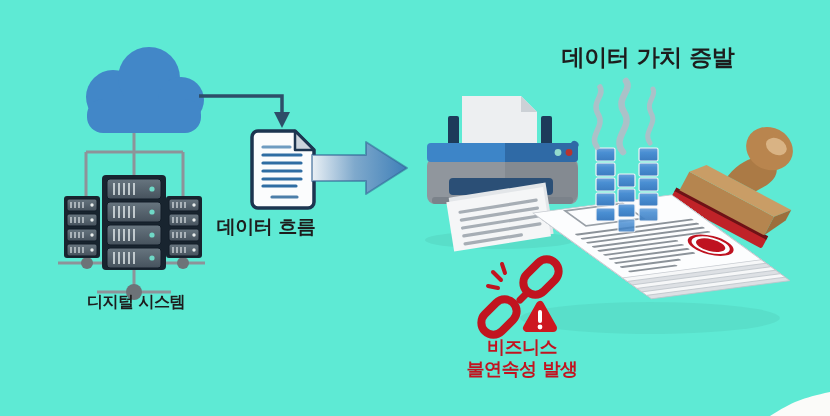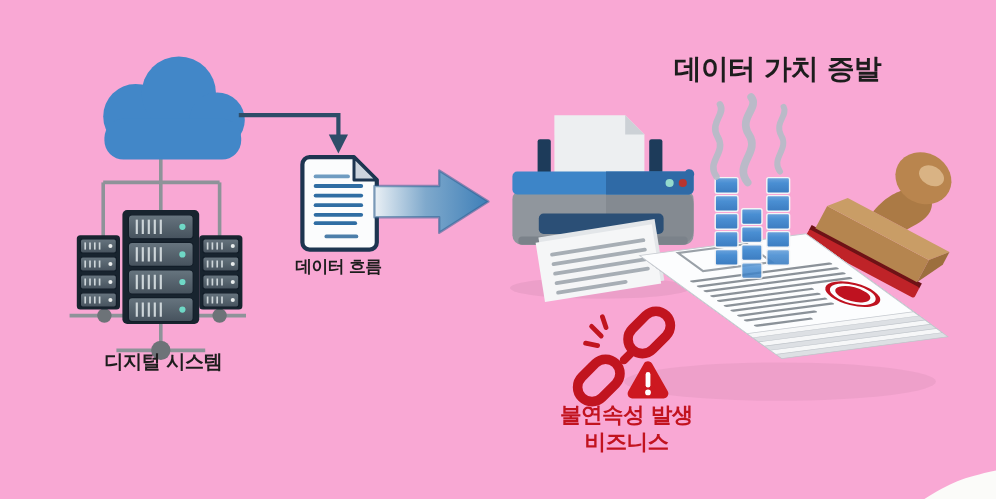--- a/index.html
+++ b/index.html
@@ -1,33 +1,33 @@
 <!DOCTYPE html>
 <html><head>
 <meta charset="utf-8">
 <style>
   html,body{margin:0;padding:0;}
   .stage{
     position:relative;
     width:830px;height:416px;
-    background:#f9a8d4;
+    background:#5eead4;
     overflow:hidden;
     font-family:"DejaVu Sans","Liberation Sans",sans-serif;
   }
   .stage svg{position:absolute;left:0;top:0;}
   .label{
     position:absolute;
     font-weight:700;
     color:#1d1d1d;
     text-align:center;
     letter-spacing:-0.5px;
     white-space:nowrap;
   }
   .lbl-evap{left:508px;top:42px;width:280px;font-size:23px;}
-  .lbl-flow{left:192px;top:214px;width:180px;font-size:14px;}
+  .lbl-flow{left:176px;top:214px;width:180px;font-size:19px;}
   .lbl-system{left:46px;top:292px;width:180px;font-size:16px;}
   .lbl-biz{
     position:absolute;left:412px;top:336px;width:220px;
     font-size:18px;font-weight:700;line-height:22px;
     color:#c2131f;text-align:center;letter-spacing:-0.5px;
   }
 </style>
 </head>
 <body>
 
@@ -251,17 +251,17 @@
     <polygon points="527,328 553,328 540,305" fill="#cd1820" stroke="#cd1820" stroke-width="8" stroke-linejoin="round"></polygon>
     <line x1="540" y1="312" x2="540" y2="321" stroke="#ffffff" stroke-width="4" stroke-linecap="round"></line>
     <circle cx="540" cy="327" r="2.4" fill="#ffffff"></circle>
   </g>
 </svg>
 
 <div class="label lbl-evap">데이터 가치 증발</div>
 <div class="label lbl-flow">데이터 흐름</div>
 <div class="label lbl-system">디지털 시스템</div>
 <div class="lbl-biz">
+  <div>비즈니스</div>
   <div>불연속성 발생</div>
-  <div>비즈니스</div>
 </div>
 
 </div>
 
 </body></html>

